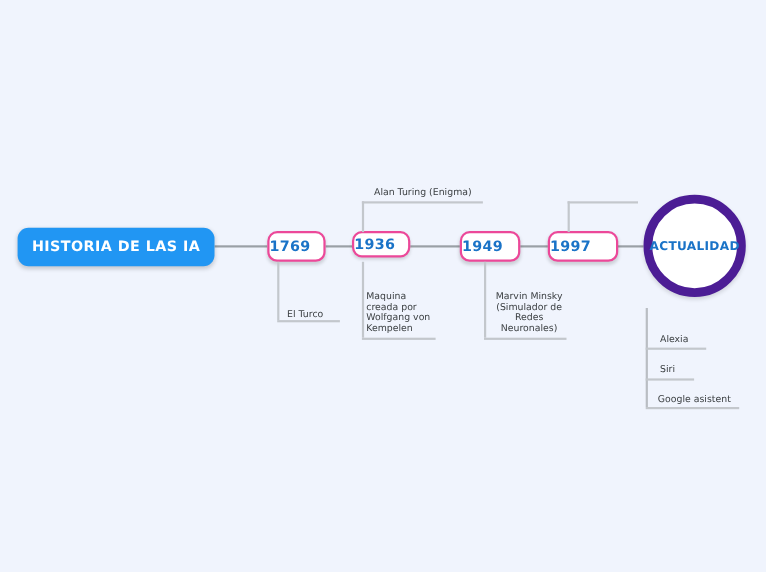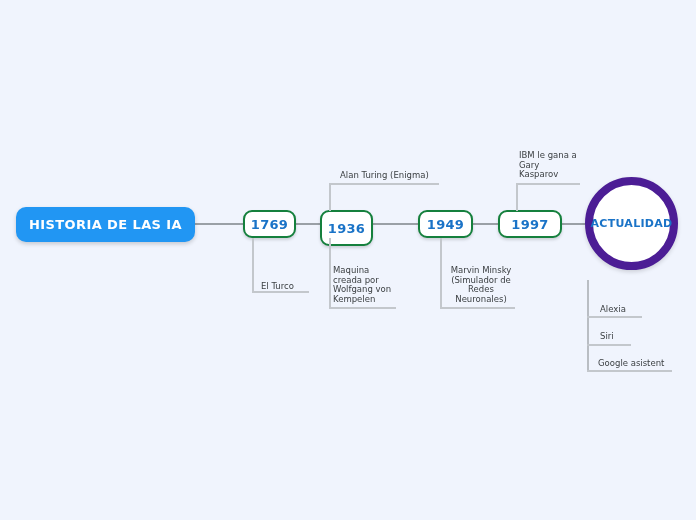--- a/index.html
+++ b/index.html
@@ -57,23 +57,23 @@
     font-weight: bold;
     letter-spacing: 0.4px;
     white-space: nowrap;
   }
 
   
   .date-node {
     position: absolute;
     display: flex;
     align-items: center;
-    justify-content: center;
+    justify-content: flex-start;
     background: #ffffff;
-    border: 2px solid #15803d;
+    border: 2px solid #ec4899;
     border-radius: 9px;
     box-shadow: 0 2px 3px rgba(0,0,0,0.15);
   }
   .date-node .date-label {
     color: #1a73c7;
     font-size: 13px;
     font-weight: bold;
     letter-spacing: 0.3px;
   }
 
@@ -134,21 +134,21 @@
   </div>
 
   <div class="date-node" style="left:243px; top:210px; width:53px; height:28px;">
     <span class="date-label">1769</span>
   </div>
 
   <div class="vline" style="left:252px; top:238px; height:53px;"></div>
   <div class="underline" style="left:252px; top:291px; width:57px;"></div>
   <div class="note-sm" style="left:261px; top:281px;">El Turco</div>
 
-  <div class="date-node" style="left:320px; top:210px; width:53px; height:36px;">
+  <div class="date-node" style="left:320px; top:210px; width:53px; height:24px;">
     <span class="date-label">1936</span>
   </div>
 
   <div class="vline" style="left:329px; top:183px; height:28px;"></div>
   <div class="underline" style="left:329px; top:183px; width:110px;"></div>
   <div class="note-sm" style="left:340px; top:170px;">Alan Turing (Enigma)</div>
 
   <div class="vline" style="left:329px; top:238px; height:69px;"></div>
   <div class="underline" style="left:329px; top:307px; width:67px;"></div>
   <div class="note" style="left:333px; top:266px; width:66px;">Maquina
@@ -164,23 +164,20 @@
   <div class="note" style="left:444px; top:266px; width:74px;text-align:center;">Marvin Minsky
 (Simulador de
 Redes
 Neuronales)</div>
 
   <div class="date-node" style="left:498px; top:210px; width:64px; height:28px;">
     <span class="date-label">1997</span>
   </div>
   <div class="vline" style="left:516px; top:183px; height:28px;"></div>
   <div class="underline" style="left:516px; top:183px; width:64px;"></div>
-  <div class="note" style="left:519px; top:151px; width:70px;">IBM le gana a
-Gary
-Kasparov</div>
 
   <div class="circle-node" style="left:585px; top:177px; width:93px; height:93px;">
     <span class="circle-label">ACTUALIDAD</span>
   </div>
 
   <div class="vline-dark" style="left:587px; top:280px; height:90px;"></div>
 
   <div class="underline" style="left:587px; top:316px; width:55px;"></div>
   <div class="leaf-label" style="left:600px; top:304px;">Alexia</div>
 

